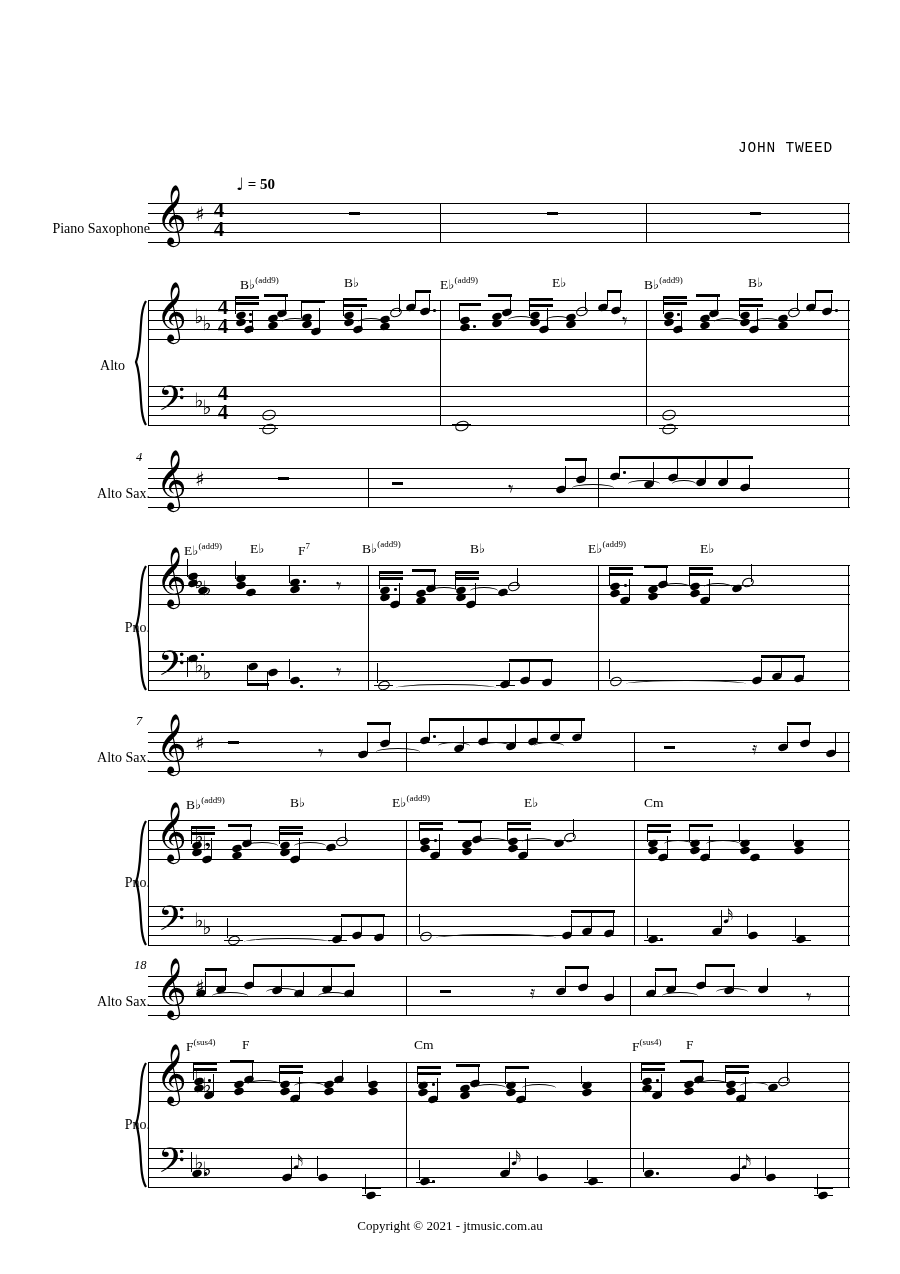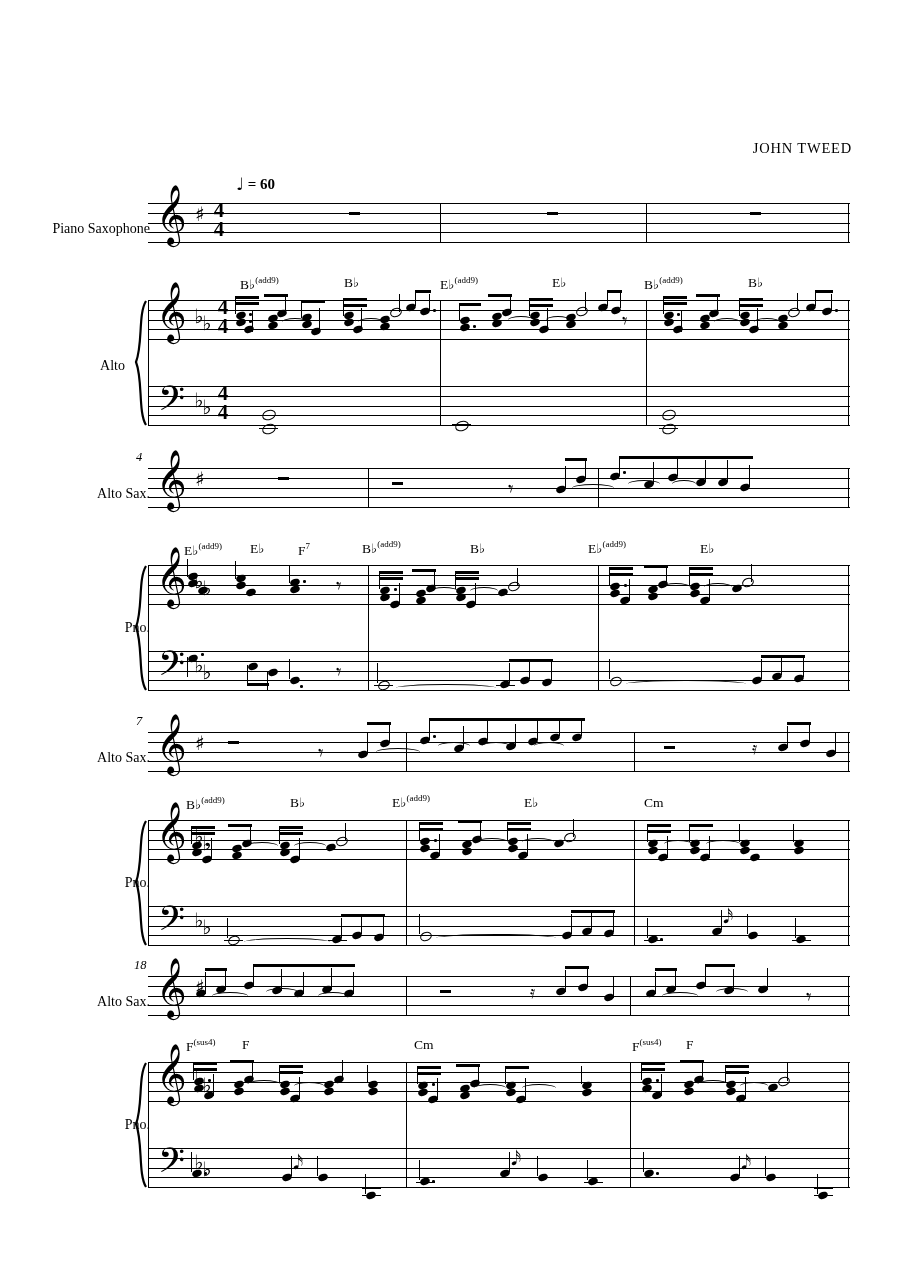--- a/index.html
+++ b/index.html
@@ -29,24 +29,24 @@
     left: 0;
     width: 900px;
     text-align: center;
     font-size: 31px;
     letter-spacing: 0.4px;
     font-family: "Liberation Serif", serif;
   }
   .composer {
     position: absolute;
     top: 140px;
-    right: 48px;
+    right: 67px;
     font-size: 14.5px;
     letter-spacing: 0.8px;
-    font-family: Liberation Serif, serif;
+    font-family: Liberation Mono, monospace;
   }
   .tempo {
     position: absolute;
     top: 174px;
     left: 236px;
     font-size: 15px;
     font-weight: bold;
     font-family: "Liberation Serif", serif;
   }
   .tempo .notegl {
@@ -181,21 +181,21 @@
   }
 </style>
 </head>
 <body>
 
 <div class="page">
 
   <div class="composer">JOHN TWEED</div>
   <div class="tempo">
     <span class="notegl">♩</span>
-    <span>= 60</span>
+    <span>= 50</span>
   </div>
 
   <div class="system" style="top:0;height:460px;">
 
     <div class="staff" style="left:148px;top:203px;width:702px;height:40px;">
       <div class="ln" style="top:9px;"></div>
         <div class="ln" style="top:18.5px;"></div>
         <div class="ln" style="top:28px;"></div>
     </div>
     <div class="instr-label" style="left:20px;top:221px;width:130px;">Piano Saxophone</div>
@@ -1137,13 +1137,14 @@
         <div class="stem" style="left:-1px;top:8px;height:20px;"></div>
     </div>
     <div class="notegroup" style="left:818px;top:1148px;">
       <div class="nh" style="left:0px;top:44px;"></div>
         <div class="stem" style="left:-1px;top:26px;height:20px;"></div>
       <div class="ledger" style="left:-4px;top:40px;width:19px;"></div>
       <div class="ledger" style="left:-4px;top:47px;width:19px;"></div>
     </div>
   </div>
 
+  <div class="copyright">Copyright © 2021 - jtmusic.com.au</div>
 </div>
 
 </body></html>

